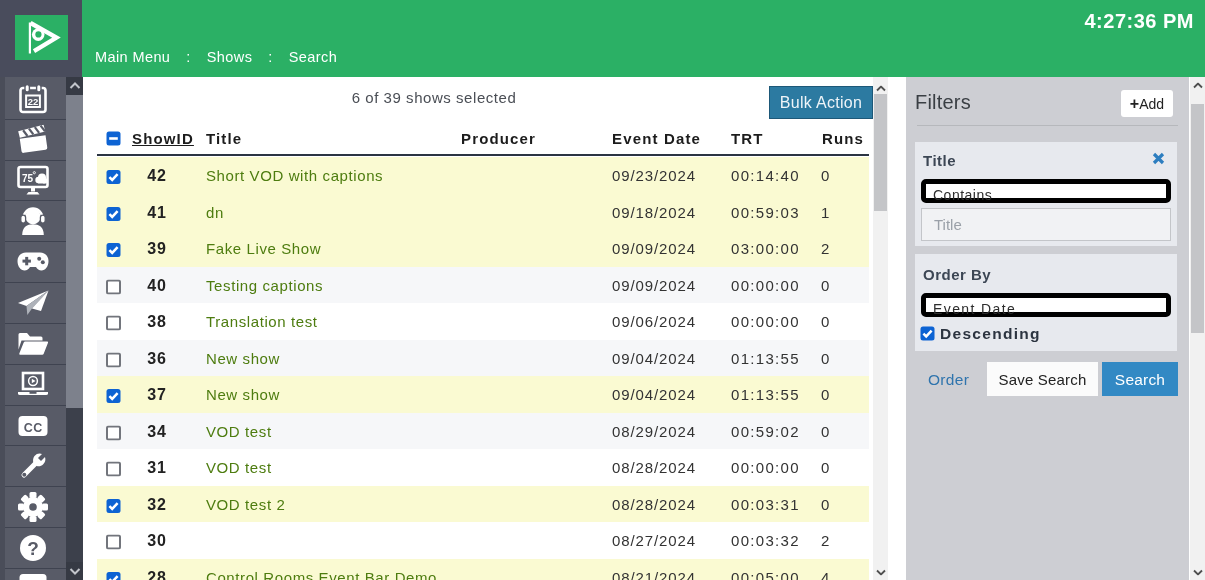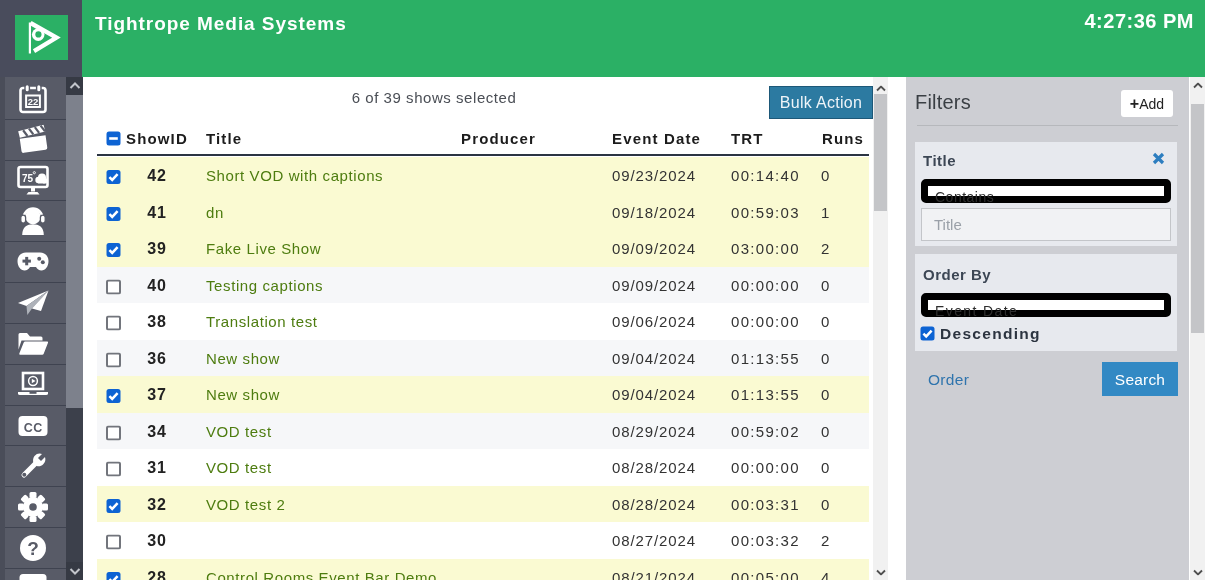--- a/index.html
+++ b/index.html
@@ -59,35 +59,35 @@
   .lthumb { position:absolute; left:1px; width:13px; background:#c4c5c8; }
 
   
   #panel { left:906px; top:77px; width:283px; height:503px; background:#cdced3; }
   #filtersTitle { left:9px; top:14px; font-size:20px; color:#3a3f44; letter-spacing:0.2px; }
   #addbtn { left:215px; top:13px; width:52px; height:27px; background:#fff; border-radius:3px; text-align:center; line-height:27px; font-size:14px; color:#222; }
   #addbtn b { font-size:16px; }
   #pdivider { left:11px; top:48px; width:261px; height:1px; background:#b6b8bc; }
   .card { position:absolute; left:9px; width:262px; background:#e7e9ee; }
   .cardlabel { position:absolute; left:8px; font-weight:bold; font-size:15px; color:#3c4654; letter-spacing:0.5px; }
-  .sel-input { position:absolute; left:6px; width:250px; height:24px; background:#fff; border:7px solid #000000; border-radius:5px; font-size:14px; color:#2d2d2d; line-height:22px; padding-left:7px; letter-spacing:0.5px; }
+  .sel-input { position:absolute; left:6px; width:250px; height:24px; background:#fff; border:5px solid #000000; border-radius:5px; font-size:14px; color:#2d2d2d; line-height:22px; padding-left:7px; letter-spacing:0.5px; }
   #titleinput { position:absolute; left:6px; top:66px; width:250px; height:33px; background:#f1f2f4; border:1px solid #c3c5c9; font-size:15px; color:#9aa0a8; line-height:31px; padding-left:12px; }
   #xclose { position:absolute; right:12px; top:10px; }
   #descwrap { position:absolute; left:5px; top:71px; }
   #descwrap svg { vertical-align:-2px; }
   #desclabel { font-weight:bold; font-size:15.5px; color:#2c3440; letter-spacing:1.3px; margin-left:5px; }
   #resetbtn { left:22px; top:294px; color:#2f74ad; font-size:15.5px; letter-spacing:0.3px; }
   #savebtn { left:81px; top:285px; width:111px; height:34px; background:#fbfbfb; color:#222; font-size:15px; text-align:center; line-height:36px; letter-spacing:0.2px; }
   #searchbtn2 { left:196px; top:285px; width:76px; height:34px; background:#3289c4; color:#fff; font-size:15.5px; text-align:center; line-height:36px; letter-spacing:0.2px; }
 </style>
 </head>
 <body>
 
 <div id="topbar" class="abs">
-  <div id="brand" class="abs">Tightrope Media Systems</div>
+  <div id="crumbs" class="abs">Main Menu<span class="sep">:</span>Shows<span class="sep">:</span>Search</div>
   <div id="time" class="abs">4:27:36 PM</div>
   <div id="searchwrap" class="abs">
     <div id="searchinput" class="abs">Search shows...</div>
     <div id="searchbtn" class="abs">
       <svg width="18" height="18" viewBox="0 0 18 18">
           <circle cx="7.5" cy="7.5" r="5" fill="none" stroke="#1b1b1b" stroke-width="2"></circle>
           <line x1="11.2" y1="11.2" x2="16" y2="16" stroke="#1b1b1b" stroke-width="2.4"></line>
         </svg>
     </div>
   </div>
@@ -243,21 +243,21 @@
 </div>
 
 <div id="content" class="abs">
   <div id="selcount" class="abs">6 of 39 shows selected</div>
   <div id="bulk" class="abs">Bulk Action</div>
   <div id="thead" class="abs">
     <span class="cb hid2" style="position:absolute; left:9px; top:6px;"><svg width="15" height="15" viewBox="0 0 15 15">
           <rect x="0.5" y="0.5" width="14" height="14" rx="2.5" fill="#0d63d3"></rect>
           <rect x="3.2" y="6.2" width="8.6" height="2.6" fill="#fff"></rect>
         </svg></span>
-    <span style="position:absolute; left:29px; top:5px;">ShowID</span>
+    <span style="position:absolute; left:35px; top:5px;text-decoration:underline;">ShowID</span>
     <span style="position:absolute; left:109px; top:5px;">Title</span>
     <span style="position:absolute; left:364px; top:5px;">Producer</span>
     <span style="position:absolute; left:515px; top:5px;">Event Date</span>
     <span style="position:absolute; left:634px; top:5px;">TRT</span>
     <span style="position:absolute; left:725px; top:5px;">Runs</span>
   </div>
   <div id="rows">
       <div class="row sel" style="top:80px">
         <span class="c cb"><svg width="15" height="15" viewBox="0 0 15 15">
             <rect x="0.5" y="0.5" width="14" height="14" rx="2.5" fill="#0d63d3"></rect>
@@ -419,20 +419,21 @@
     <div class="sel-input" style="top:39px; letter-spacing:1.4px;">Event Date</div>
     <div id="descwrap">
       <svg width="15" height="15" viewBox="0 0 15 15">
           <rect x="0.5" y="0.5" width="14" height="14" rx="2.5" fill="#0d63d3"></rect>
           <path d="M3.4 7.6 L6.2 10.4 L11.6 4.6" fill="none" stroke="#fff" stroke-width="2.5"></path>
         </svg><span id="desclabel">Descending</span>
     </div>
   </div>
 
   <div id="resetbtn" class="abs">Order</div>
+  <div id="savebtn" class="abs">Save Search</div>
   <div id="searchbtn2" class="abs">Search</div>
 </div>
 
 <div id="pagescroll" class="abs lightscroll" style="left:1190px; top:77px; width:15px; height:503px;">
   <div class="lbtn" style="top:0">
     <svg class="chev" width="10" height="7" viewBox="0 0 10 7">
         <path d="M1 5 L5 1 L9 5" fill="none" stroke="#505050" stroke-width="1.8"></path>
       </svg>
   </div>
   <div class="lthumb" style="top:27px; height:229px;"></div>

